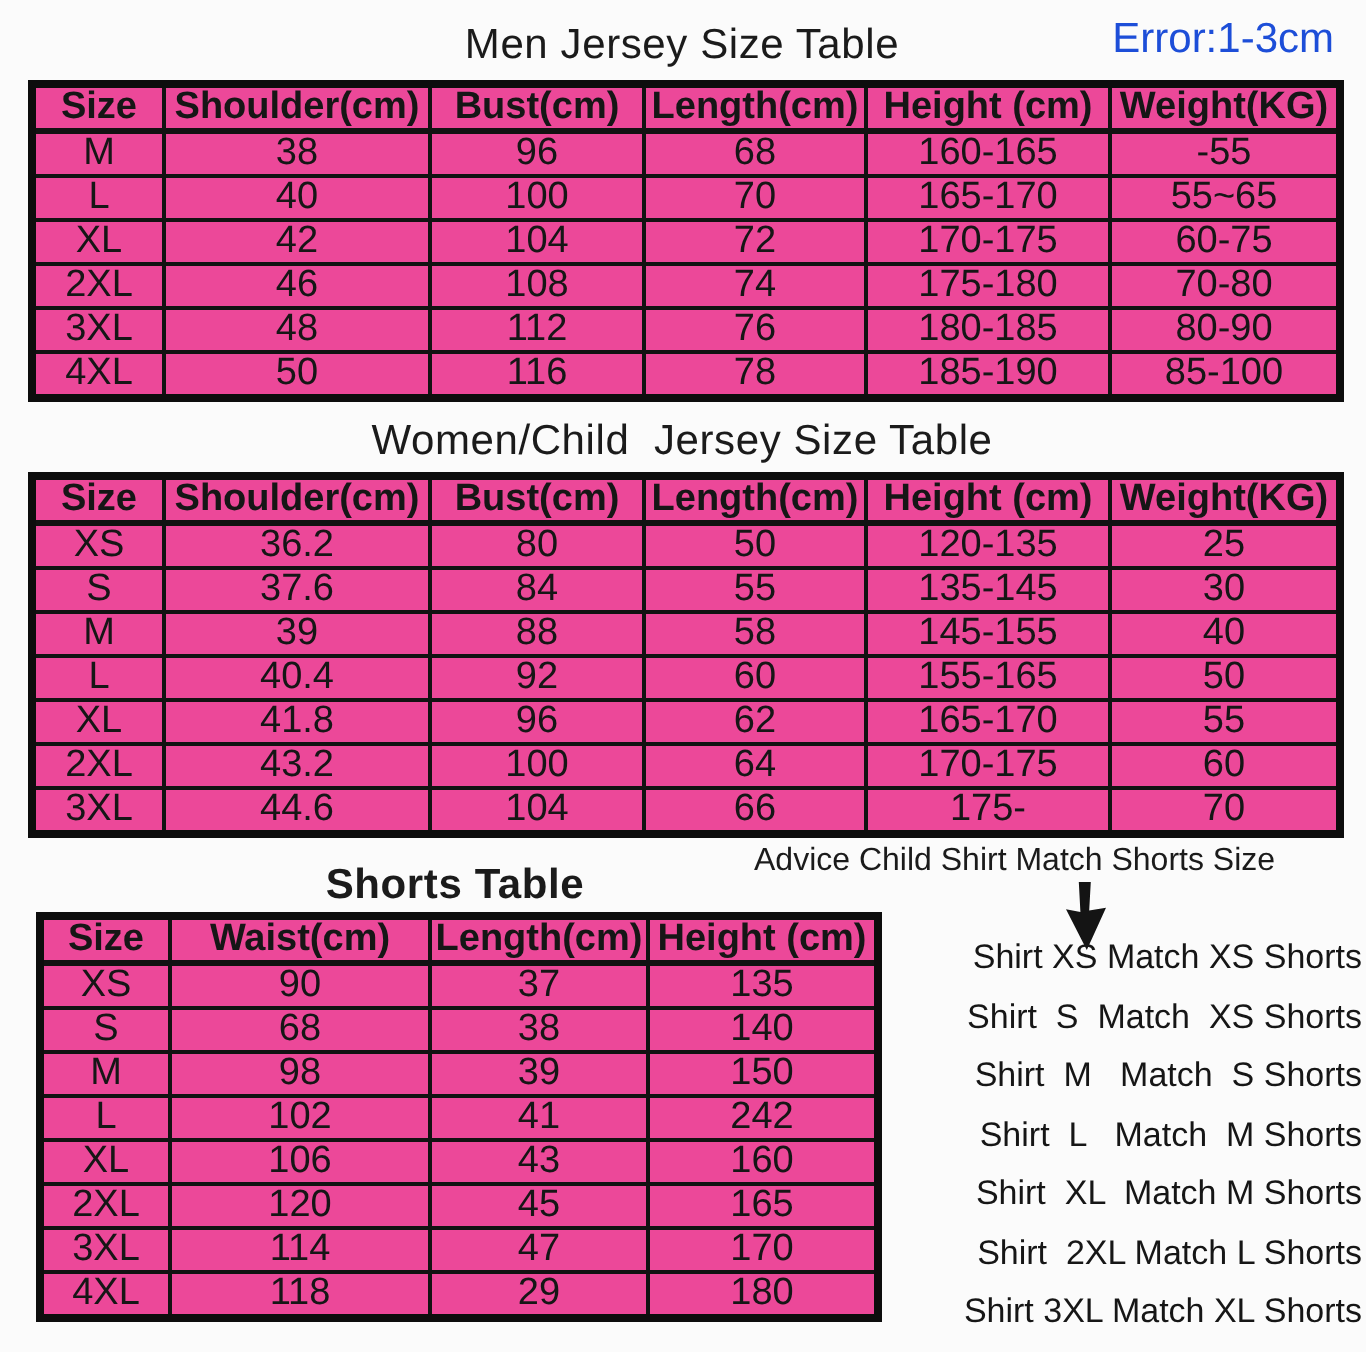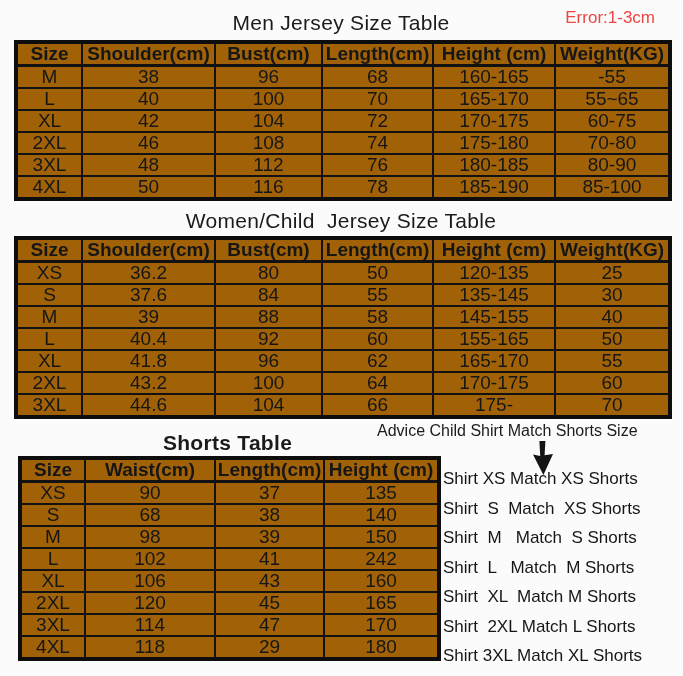--- a/index.html
+++ b/index.html
@@ -24,30 +24,30 @@
     white-space: pre;
     color: #1b1b1b;
   }
   #men-title    { top: 11px;  left: 14px; width: 654px; }
   #women-title  { top: 209px; left: 14px; width: 654px; }
   #shorts-title { top: 431px; left: 18px; width: 419px; font-weight: bold; }
 
   #error-note {
     position: absolute;
     top: 8px;
-    right: 28px;
-    font-size: 17px;
-    color: #ef4444;
+    right: 16px;
+    font-size: 21px;
+    color: #1d4ed8;
   }
 
   table.size-table {
     position: absolute;
     border-collapse: collapse;
     table-layout: fixed;
-    background: #a16207;
+    background: #ec4899;
   }
   table.size-table th, table.size-table td {
     border: 2px solid #121212;
     text-align: center;
     vertical-align: middle;
     padding: 0;
     height: 20px;
     font-size: 19px;
     line-height: 20px;
     overflow: hidden;
@@ -81,21 +81,21 @@
     height: 34px;
     background: #141414;
     clip-path: polygon(32% 0, 62% 0, 58% 42%, 100% 38%, 52% 100%, 0 40%, 36% 44%);
   }
 
   #advice-list {
     position: absolute;
     top: 464px;
     left: 443px;
     width: 238px;
-    text-align: left;
+    text-align: right;
   }
   .advice-item {
     height: 29.5px;
     line-height: 29.5px;
     font-size: 17px;
     white-space: pre;
     color: #161616;
   }
 </style>
 </head>

